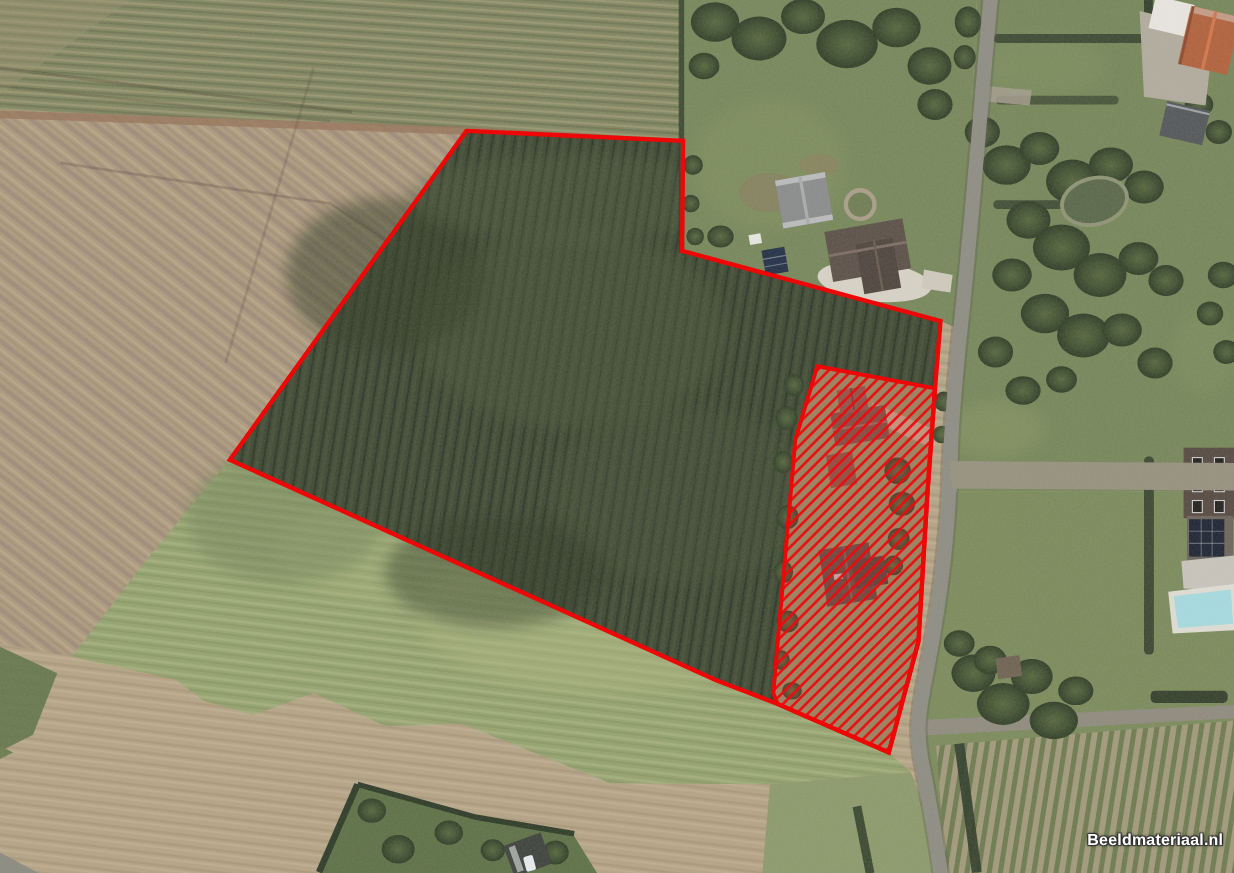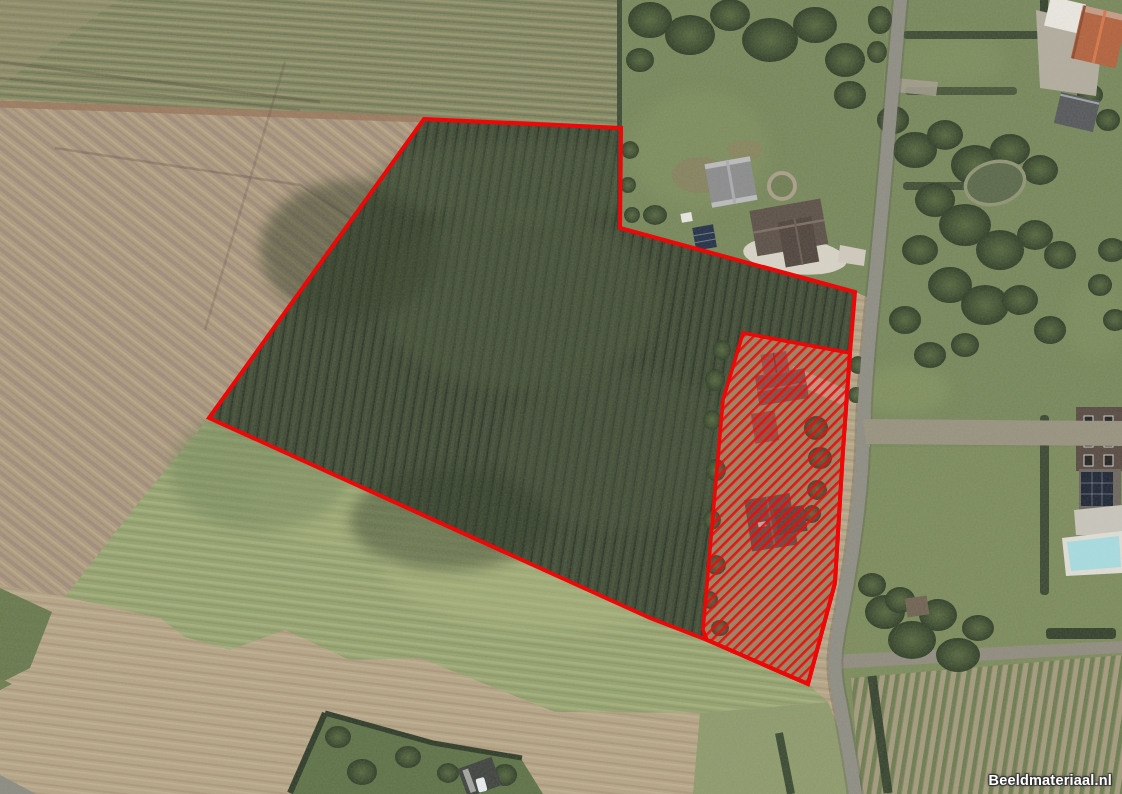--- a/index.html
+++ b/index.html
@@ -4,21 +4,21 @@
 <title>map</title>
 <style>
   html,body{margin:0;padding:0;background:#1e1e1e}
   .stage{position:relative;width:1122px;height:794px;overflow:hidden;
          font-family:"Liberation Sans",sans-serif;background:#b5a486}
   .stage svg{position:absolute;left:0;top:0;display:block}
   .parcel-outline{fill:none;stroke:var(--outline,#e00);stroke-width:4;stroke-linejoin:miter}
   .parcel-hatch{fill:url(#pHatch);stroke:var(--outline,#e00);stroke-width:3.6;stroke-linejoin:miter}
   .tree{fill:url(#tg)}
   .hedge{fill:#33402c}
-  .watermark{position:absolute;right:10px;bottom:6px;color:#fff;font-weight:bold;
+  .watermark{position:absolute;right:10px;bottom:22px;color:#fff;font-weight:bold;
     font-size:14.5px;letter-spacing:.2px;
     text-shadow:-1px -1px 1px rgba(45,45,45,.95),1px -1px 1px rgba(45,45,45,.95),
                 -1px 1px 1px rgba(45,45,45,.95),1px 1px 1px rgba(45,45,45,.95),
                 0 0 4px rgba(0,0,0,.45)}
 </style>
 </head>
 <body>
 
 <div class="stage">
 <svg width="1122" height="794" viewBox="0 0 1122 794">

